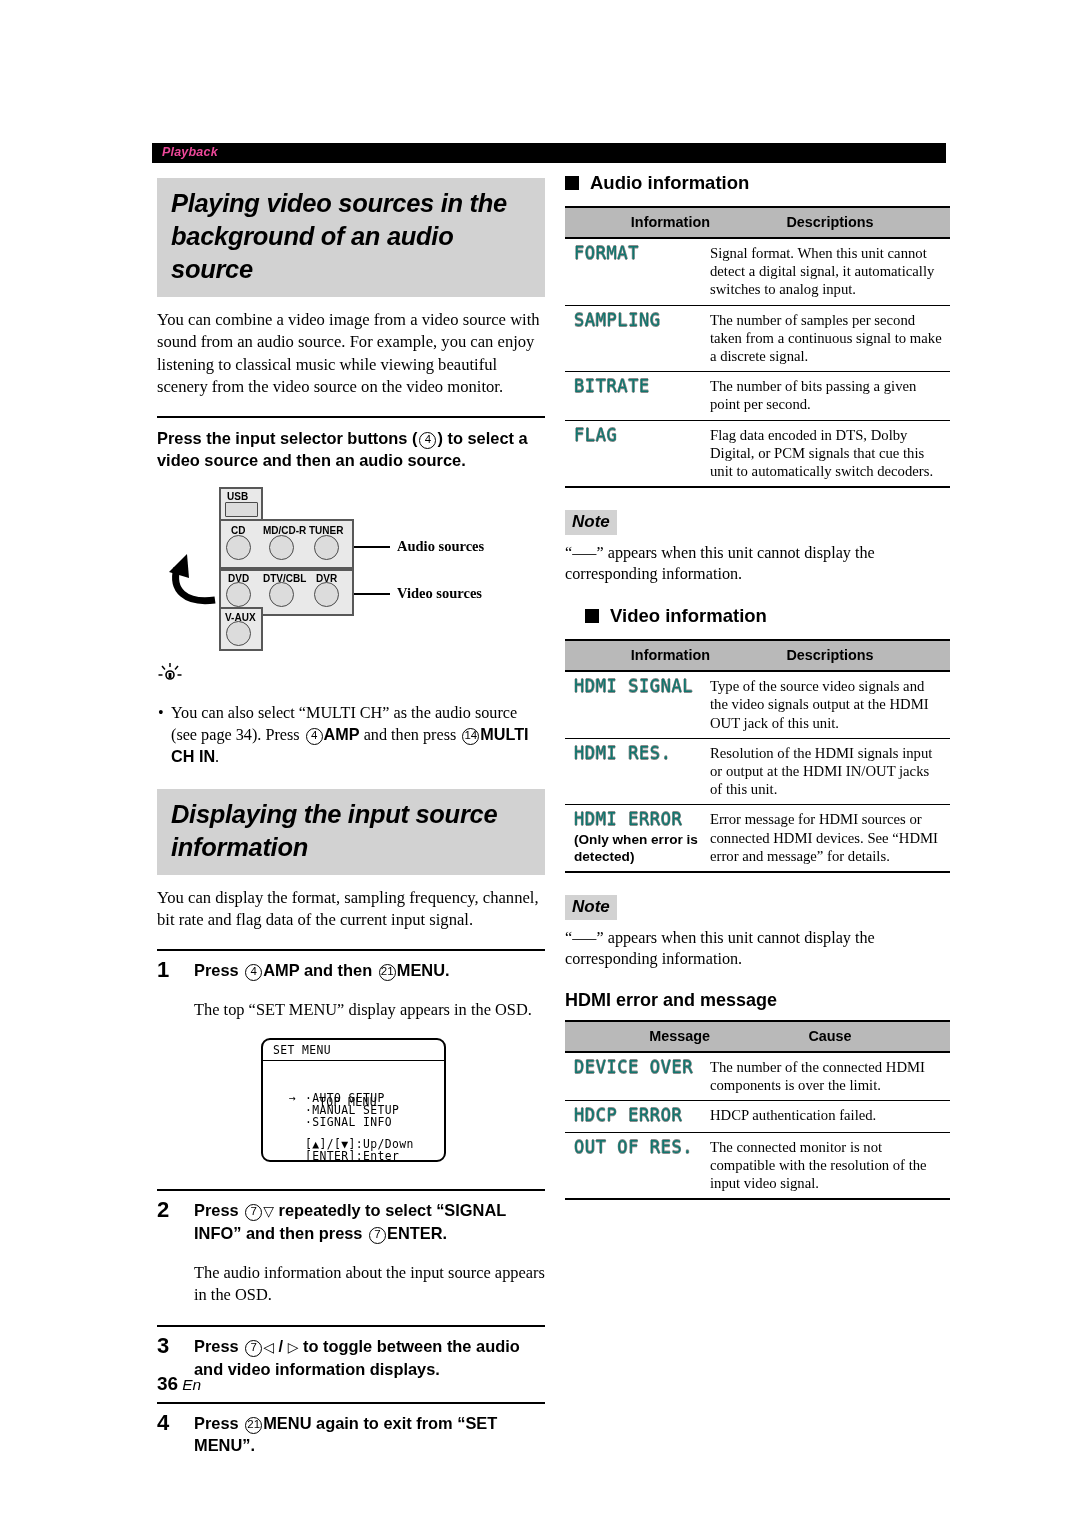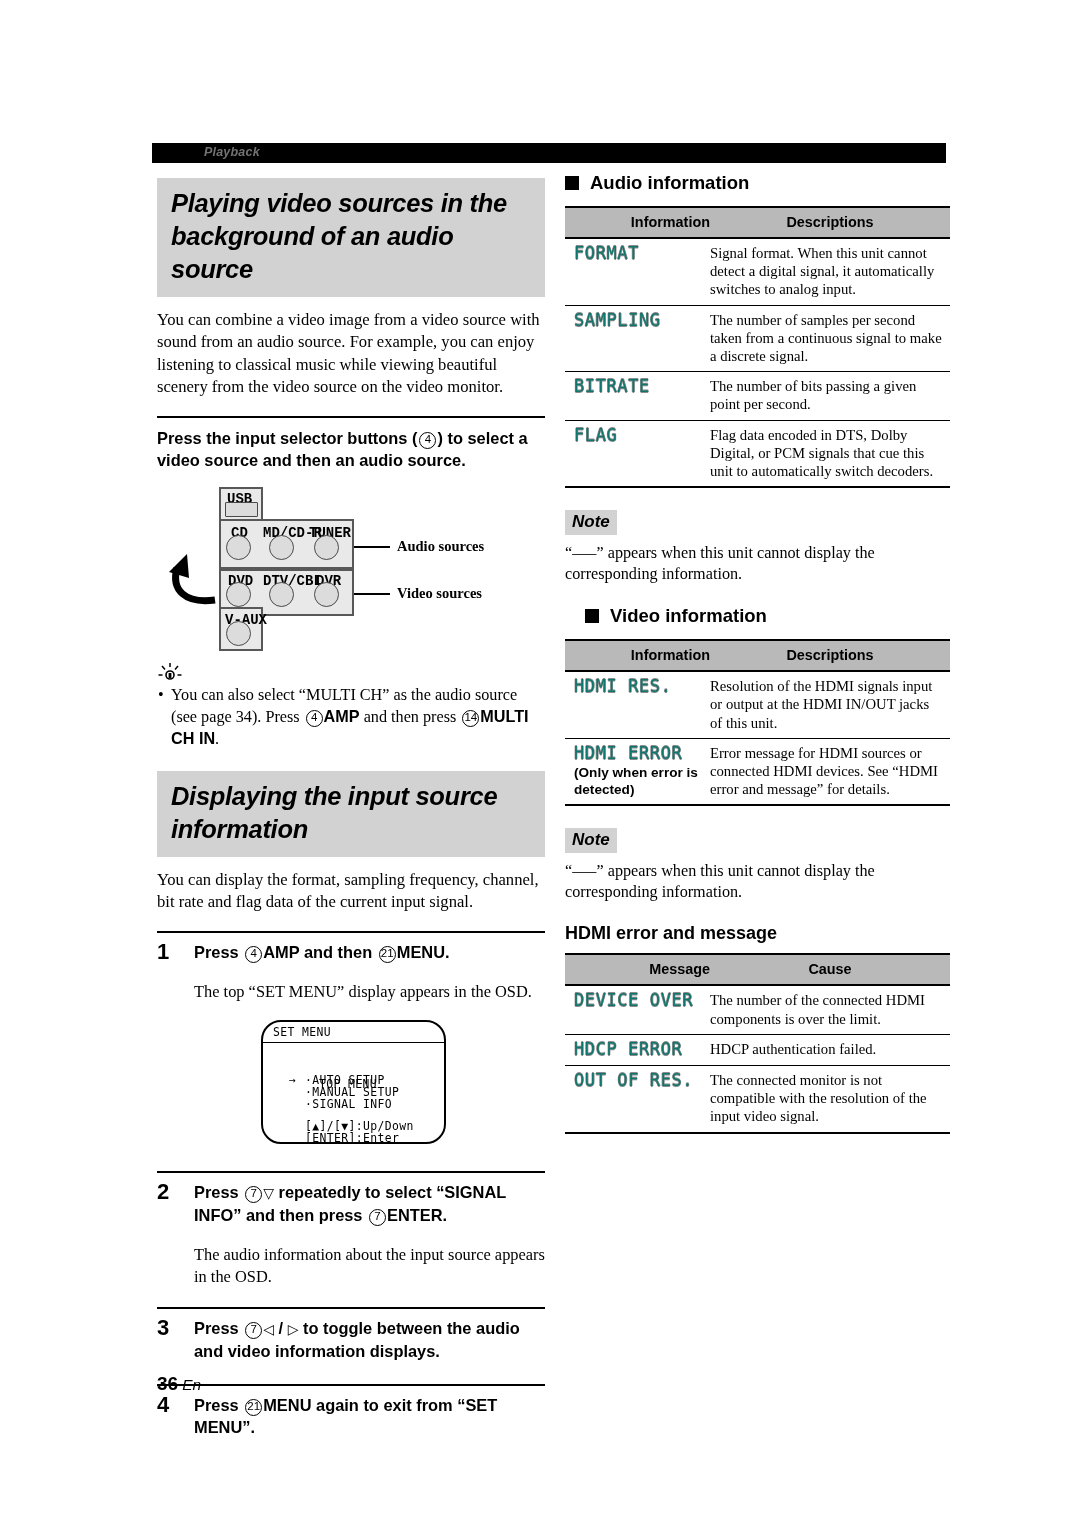--- a/index.html
+++ b/index.html
@@ -28,27 +28,26 @@
     left: 152px;
     top: 143px;
     width: 794px;
     height: 20px;
     background: #000;
   }
   .runhead span {
     position: absolute;
     left: 10px;
     top: 2px;
-    color: #737373;
+    color: #ec4899;
     font-family: "Liberation Sans", sans-serif;
     font-style: italic;
     font-weight: bold;
     font-size: 12.5px;
     letter-spacing: .2px;
-    margin-left: 42px;
   }
 
   
   .col-left {
     position: absolute;
     left: 157px;
     top: 178px;
     width: 388px;
   }
   .col-right {
@@ -134,21 +133,21 @@
   .kb { font-family: "Liberation Sans", sans-serif; font-weight: bold; }
   .arrowg { font-family: "DejaVu Sans", sans-serif; font-weight: normal; font-size: 14px; }
 
   
   .tip-icon {
     width: 26px; height: 22px; position: relative; margin-top: 14px;
   }
   .tips {
     font-size: 16.2px;
     line-height: 21.4px;
-    margin-top: 1px;
+    margin-top: 19px;
     padding-left: 0;
   }
   .tips .li {
     position: relative;
     padding-left: 14px;
     margin-bottom: 1px;
   }
   .tips .li:before {
     content: "\2022";
     position: absolute;
@@ -178,23 +177,23 @@
   .btn-rect {
     position: absolute;
     width: 33px; height: 15px;
     background: #dcdcdc;
     border: 1.6px solid #4a4a4a;
     box-sizing: border-box;
     border-radius: 1px;
   }
   .blabel {
     position: absolute;
-    font-family: Liberation Mono, monospace;
-    font-weight: bold;
-    font-size: 14px;
+    font-family: Liberation Sans, sans-serif;
+    font-weight: bold;
+    font-size: 10px;
     white-space: nowrap;
   }
   .leader {
     position: absolute;
     height: 0;
     border-top: 2.2px solid #000;
   }
   .src-label {
     position: absolute;
     font-family: Liberation Serif, serif;
@@ -203,21 +202,21 @@
     white-space: nowrap;
   }
 
   
   .osd-wrap { position: relative; height: 140px; margin-top: 12px; }
   .osd {
     position: absolute;
     left: 104px; top: 6px;
     width: 185px; height: 124px;
     border: 2px solid #000;
-    border-radius: 20px;
+    border-radius: 9px;
     box-sizing: border-box;
     background: #fff;
   }
   .osd .hdr {
     position: absolute;
     left: 0; right: 0; top: 20px;
     border-bottom: 1.7px solid #000;
     height: 0;
   }
   .osd-t {
@@ -504,20 +503,24 @@
 
     <table class="info">
       <thead>
         <tr>
           <th class="c1">Information</th>
           <th>Descriptions</th>
         </tr>
       </thead>
       <tbody>
         <tr>
+          <td class="lcd"><span class="lcdtxt">HDMI SIGNAL</span></td>
+          <td class="desc">Type of the source video signals and the video signals output at the HDMI OUT jack of this unit.</td>
+        </tr>
+        <tr>
           <td class="lcd"><span class="lcdtxt">HDMI RES.</span></td>
           <td class="desc">Resolution of the HDMI signals input or output at the HDMI IN/OUT jacks of this unit.</td>
         </tr>
         <tr>
           <td class="lcd">
             <span class="lcdtxt">HDMI ERROR</span>
             <div class="sub-note">(Only when error is detected)</div>
           </td>
           <td class="desc">Error message for HDMI sources or connected HDMI devices. See “HDMI error and message” for details.</td>
         </tr>

